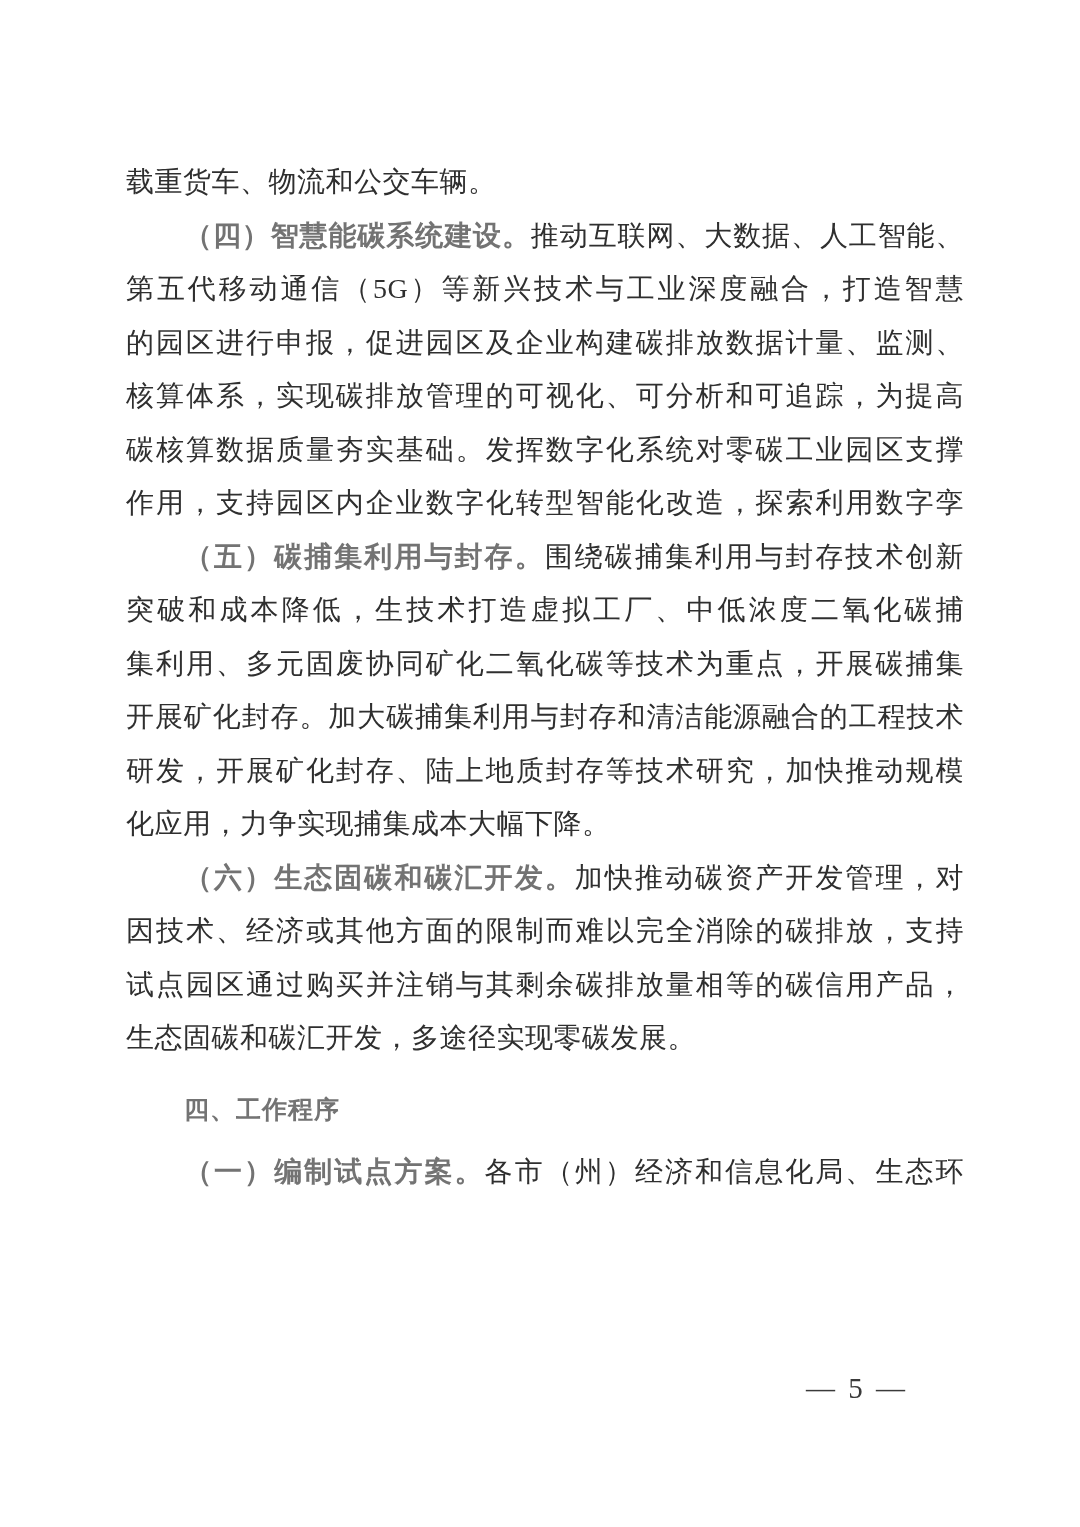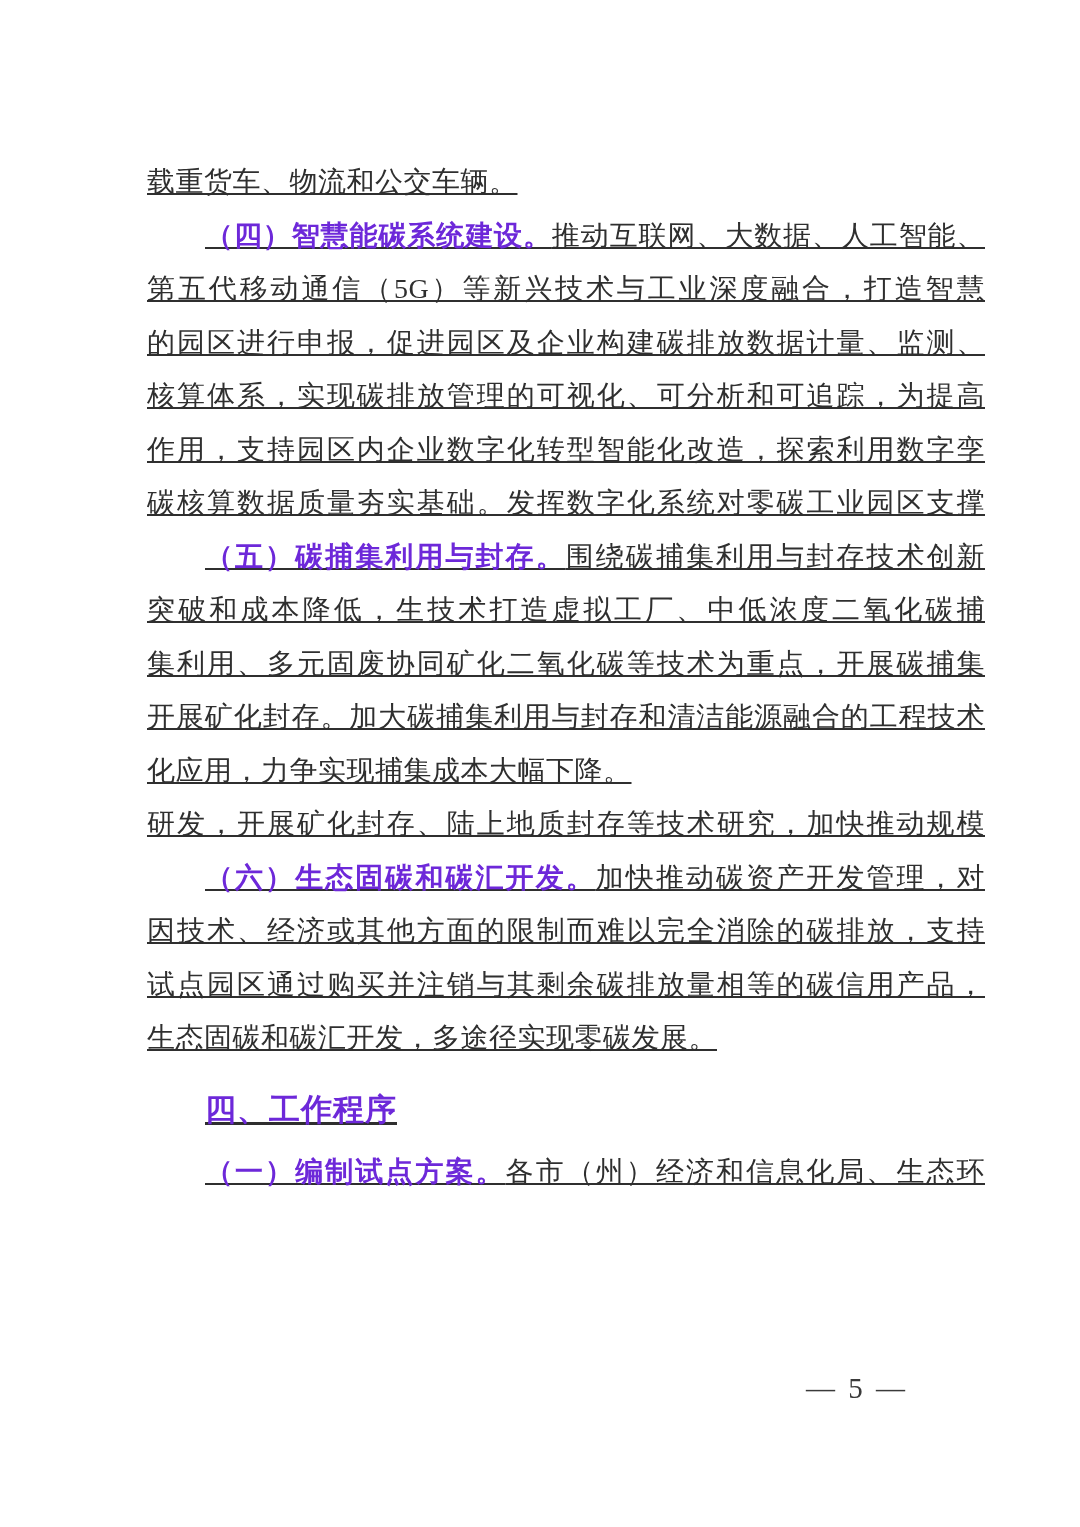--- a/index.html
+++ b/index.html
@@ -5,40 +5,39 @@
   html,body{margin:0;padding:0;background:#e8e8e8;}
   .page{
     position:relative;
     width:1080px;height:1527px;
     background:var(--bg,#ffffff);
     overflow:hidden;
     font-family:"Liberation Serif", serif;
   }
   .doc{
     position:absolute;
-    left:147px;top:155px;width:838px;
+    left:126px;top:155px;width:838px;
     font-size:28px;
     line-height:53.5px;
     color:var(--ink,#2f2f2f);
     letter-spacing:0.5px;
-    text-decoration:underline;
   }
   .line{height:53.5px;text-align:left;white-space:nowrap;}
   .line.fill{
     text-align:justify;
     text-align-last:justify;
     white-space:normal;
     overflow:hidden;
   }
   .line.indent{padding-left:58px;}
-  .run.b{font-weight:bold;color:#6d28d9;}
+  .run.b{font-weight:bold;color:#737373;}
   .line.h{
     font-family:"Liberation Sans", sans-serif;
     font-weight:bold;
-    font-size:31px;
+    font-size:25px;
     color:var(--head,#141414);
     letter-spacing:1px;
     margin-top:18px;
   }
   .line.mt{margin-top:9px;}
   .footer{
     position:absolute;
     left:806px;top:1372px;
     font-size:29px;
     color:#3a3a3a;
@@ -49,28 +48,28 @@
 </head>
 <body>
 
 <div class="page" style="--bg: #ffffff; --ink: #2f2f2f; --head: #141414;">
   <div class="doc" id="doc">
       <div class="line"><span class="run">载重货车、物流和公交车辆。</span></div>
       <div class="line fill indent"><span class="run b">（四）智慧能碳系统建设。</span><span class="run">推动互联网、大数据、人工智能、</span></div>
       <div class="line fill"><span class="run">第五代移动通信（5G）等新兴技术与工业深度融合，打造智慧</span></div>
       <div class="line fill"><span class="run">的园区进行申报，促进园区及企业构建碳排放数据计量、监测、</span></div>
       <div class="line fill"><span class="run">核算体系，实现碳排放管理的可视化、可分析和可追踪，为提高</span></div>
+      <div class="line fill"><span class="run">碳核算数据质量夯实基础。发挥数字化系统对零碳工业园区支撑</span></div>
       <div class="line fill"><span class="run">作用，支持园区内企业数字化转型智能化改造，探索利用数字孪</span></div>
-      <div class="line fill"><span class="run">碳核算数据质量夯实基础。发挥数字化系统对零碳工业园区支撑</span></div>
       <div class="line fill indent"><span class="run b">（五）碳捕集利用与封存。</span><span class="run">围绕碳捕集利用与封存技术创新</span></div>
       <div class="line fill"><span class="run">突破和成本降低，生技术打造虚拟工厂、中低浓度二氧化碳捕</span></div>
       <div class="line fill"><span class="run">集利用、多元固废协同矿化二氧化碳等技术为重点，开展碳捕集</span></div>
       <div class="line fill"><span class="run">开展矿化封存。加大碳捕集利用与封存和清洁能源融合的工程技术</span></div>
+      <div class="line fill"><span class="run">研发，开展矿化封存、陆上地质封存等技术研究，加快推动规模</span></div>
       <div class="line"><span class="run">化应用，力争实现捕集成本大幅下降。</span></div>
-      <div class="line fill"><span class="run">研发，开展矿化封存、陆上地质封存等技术研究，加快推动规模</span></div>
       <div class="line fill indent"><span class="run b">（六）生态固碳和碳汇开发。</span><span class="run">加快推动碳资产开发管理，对</span></div>
       <div class="line fill"><span class="run">因技术、经济或其他方面的限制而难以完全消除的碳排放，支持</span></div>
       <div class="line fill"><span class="run">试点园区通过购买并注销与其剩余碳排放量相等的碳信用产品，</span></div>
       <div class="line"><span class="run">生态固碳和碳汇开发，多途径实现零碳发展。</span></div>
       <div class="line indent h"><span class="run b">四、工作程序</span></div>
       <div class="line fill indent mt"><span class="run b">（一）编制试点方案。</span><span class="run">各市（州）经济和信息化局、生态环</span></div>
     </div>
   <div class="footer">— 5 —</div>
 </div>
 

